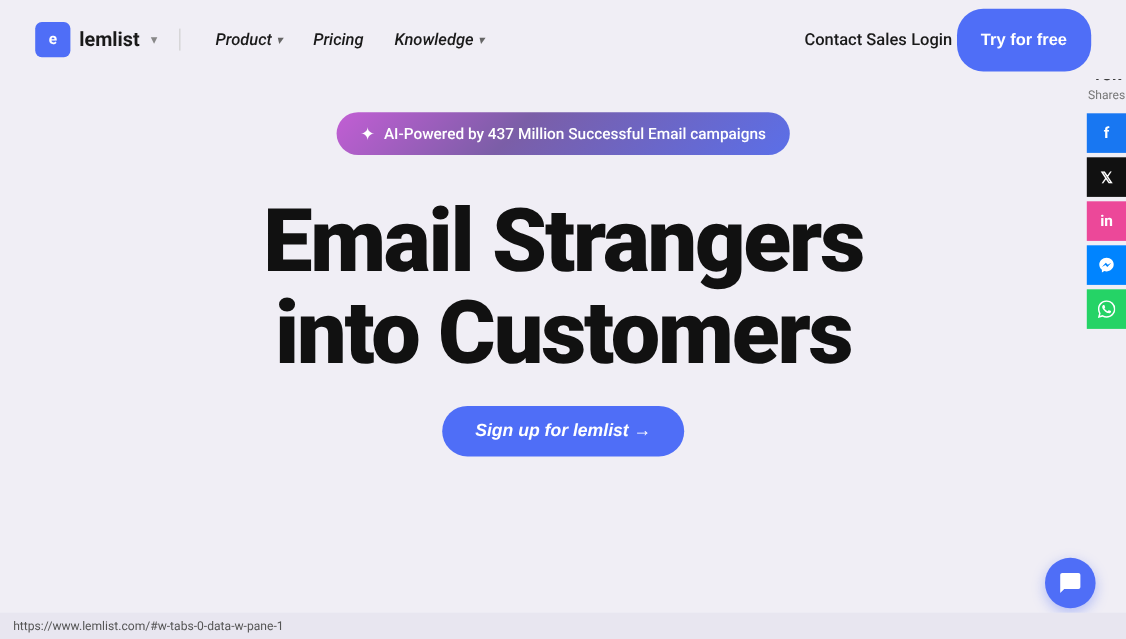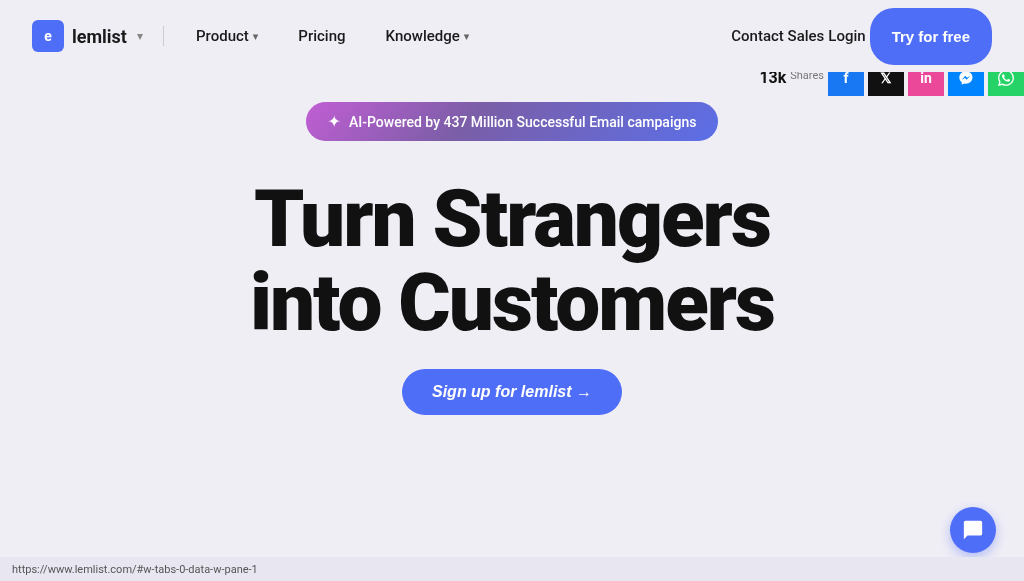--- a/index.html
+++ b/index.html
@@ -59,21 +59,22 @@
     .nav-divider {
       width: 1px;
       height: 20px;
       background: #ccc;
       margin: 0 12px;
     }
 
     .nav-links {
       display: flex;
       align-items: flex-end;
-      gap: 16px;
+      gap: 4px;
+      font-style: italic;
     }
 
     .nav-link {
       display: flex;
       align-items: center;
       gap: 4px;
       padding: 8px 12px;
       color: #1a1a1a;
       font-size: 15px;
       font-weight: 500;
@@ -173,21 +174,21 @@
       gap: 8px;
       font-style: italic;
     }
 
     
     .share-sidebar {
       position: absolute;
       right: 0;
       top: 60px;
       display: flex;
-      flex-direction: row;
+      flex-direction: column;
       align-items: center;
       gap: 4px;
       justify-content: center;
     }
 
     .share-count-label {
       font-size: 16px;
       font-weight: 700;
       color: #111;
       line-height: 1;
@@ -289,21 +290,21 @@
   </div>
 </nav>
 
 <main class="hero">
   <div class="ai-badge">
     <span class="sparkle">✦</span>
     <span>AI-Powered by 437 Million Successful Email campaigns</span>
   </div>
 
   <h1 class="headline">
-    <span>Turn Strangers</span><br>
+    <span>Email Strangers</span><br>
     <span>into Customers</span>
   </h1>
 
 
   <button class="signup-btn">Sign up for lemlist →</button>
 </main>
 
 <div class="share-sidebar">
   <div class="share-count-label">13k</div>
   <div class="share-count-sub">Shares</div>

